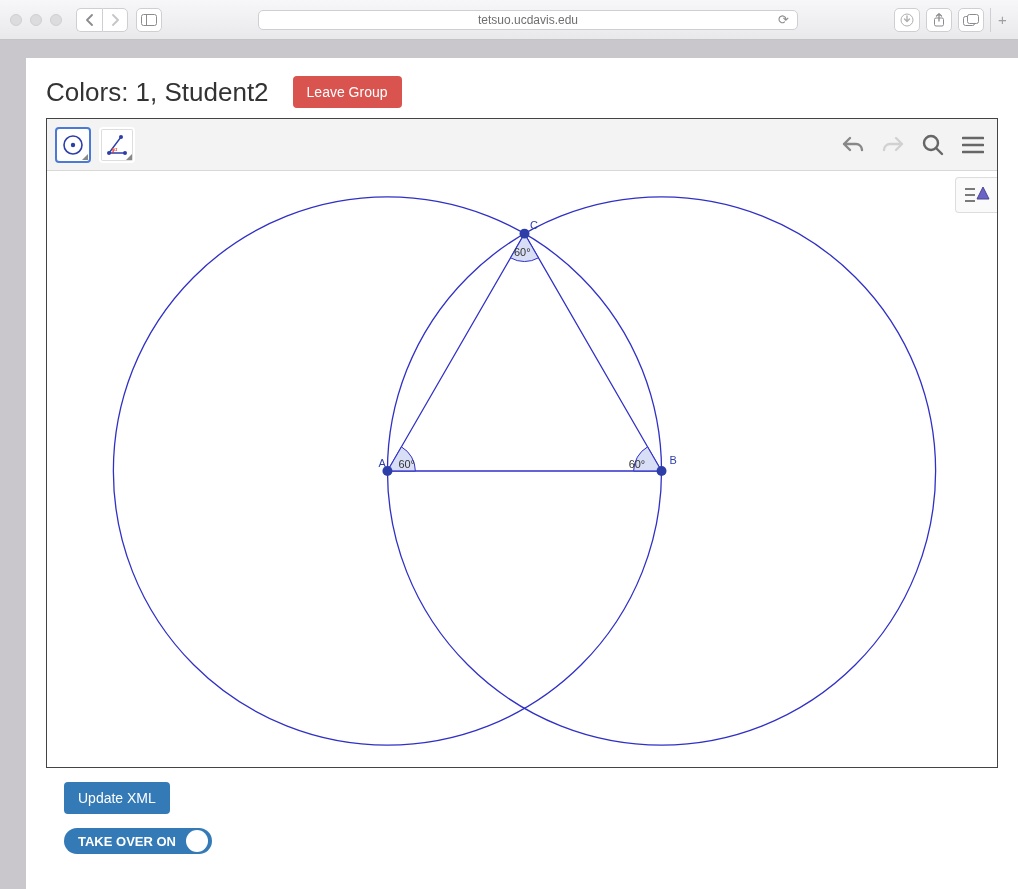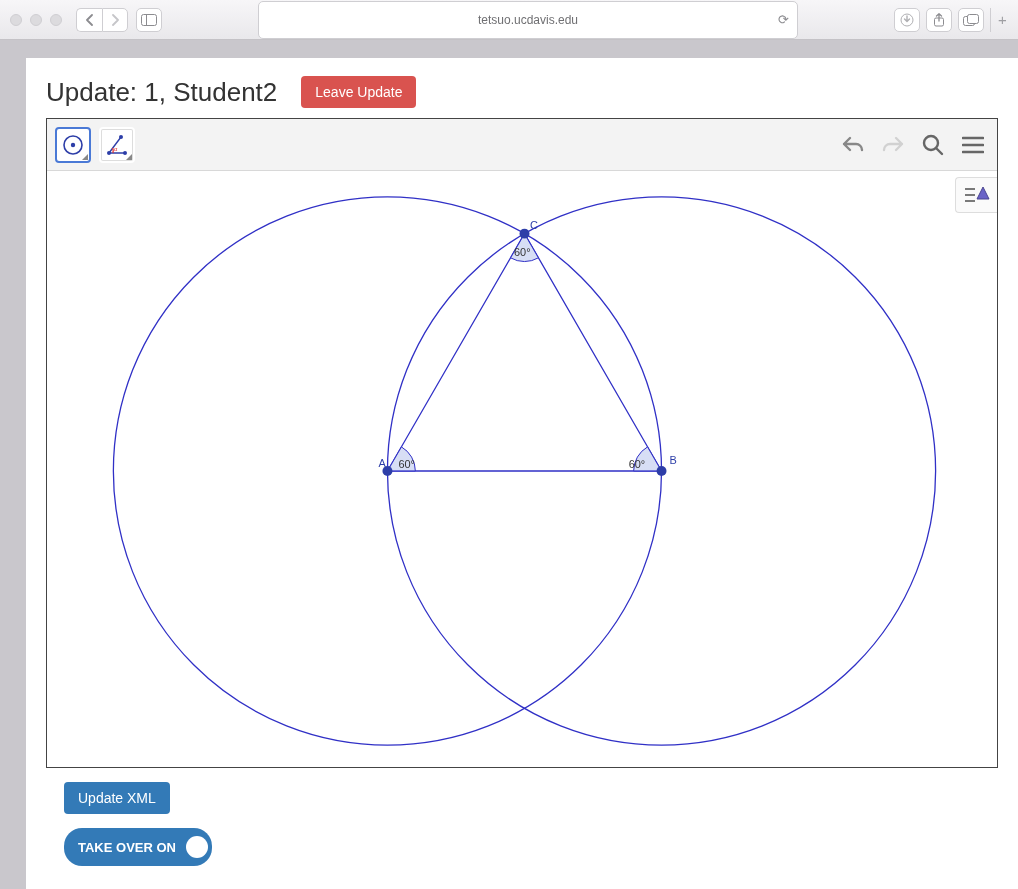--- a/index.html
+++ b/index.html
@@ -27,21 +27,21 @@
   .nav-btn {
     width: 26px; height: 24px; border: 1px solid #cfced2; background: #fff;
     display: flex; align-items: center; justify-content: center; font-size: 14px; color: #8c8c90;
     border-radius: 5px;
   }
   .nav-group { display: flex; }
   .nav-group .nav-btn:first-child { border-top-right-radius: 0; border-bottom-right-radius: 0; border-right: none; }
   .nav-group .nav-btn:last-child  { border-top-left-radius: 0;  border-bottom-left-radius: 0; }
   .addr-wrap { flex: 1; display: flex; justify-content: center; }
   .addr {
-    width: 540px; height: 38px; background: #fff; border: 1px solid #cfced2; border-radius: 5px;
+    width: 540px; height: 20px; background: #fff; border: 1px solid #cfced2; border-radius: 5px;
     display: flex; align-items: center; justify-content: center; color: #6f6f72; font-size: 12px; position: relative;
   }
   .addr .reload { position: absolute; right: 8px; color: #8c8c90; font-size: 13px; }
   .chrome-right { display: flex; gap: 6px; align-items: center; }
   .tabplus { width: 18px; height: 24px; display:flex; align-items:center; justify-content:center; color:#9e9ea2; font-size:15px; border-left:1px solid #cfced2; padding-left:6px;}
 
   
   .viewport {
     position: absolute;
     top: 40px; left: 0; right: 0; bottom: 0;
@@ -86,21 +86,21 @@
     border-radius: 4px 0 0 4px; display:flex; align-items:center; justify-content:center;
   }
 
   .canvas { position: absolute; top: 52px; left:0; right:0; bottom:0; }
 
   .controls-row { display: flex; gap: 22px; margin-top: 14px; padding-left: 18px; }
 
   .toggle-wrap { margin-top: 14px; padding-left: 18px; }
   .toggle {
     display: inline-flex; align-items: center; background: #337ab7; border-radius: 18px;
-    height: 38px; padding: 0 4px 0 14px; color: #fff; font-weight: 700; font-size: 13px; gap: 10px;
+    height: 26px; padding: 0 4px 0 14px; color: #fff; font-weight: 700; font-size: 13px; gap: 10px;
     cursor: pointer;
   }
   .toggle .knob { width: 22px; height: 22px; border-radius: 50%; background: #fff; }
 
   
   svg { display: block; }
 </style>
 </head>
 <body>
 
@@ -156,22 +156,22 @@
         </svg>
     </div>
     <div class="tabplus">+</div>
   </div>
 </div>
 
 <div class="viewport">
   <div class="page">
 
     <div class="header-row">
-      <h1 class="page-title">Update: 1, Student2</h1>
-      <button class="btn btn-danger">Leave Update</button>
+      <h1 class="page-title">Colors: 1, Student2</h1>
+      <button class="btn btn-danger">Leave Group</button>
     </div>
 
     <div class="applet">
       <div class="toolbar">
         <div class="tool">
           <svg width="24" height="24" viewBox="0 0 24 24">
             <circle cx="12" cy="12" r="9" fill="none" stroke="#2d3ea8" stroke-width="1.6"></circle>
             <circle cx="12" cy="12" r="2.2" fill="#2d3ea8"></circle>
           </svg>
           <span class="corner"></span>

